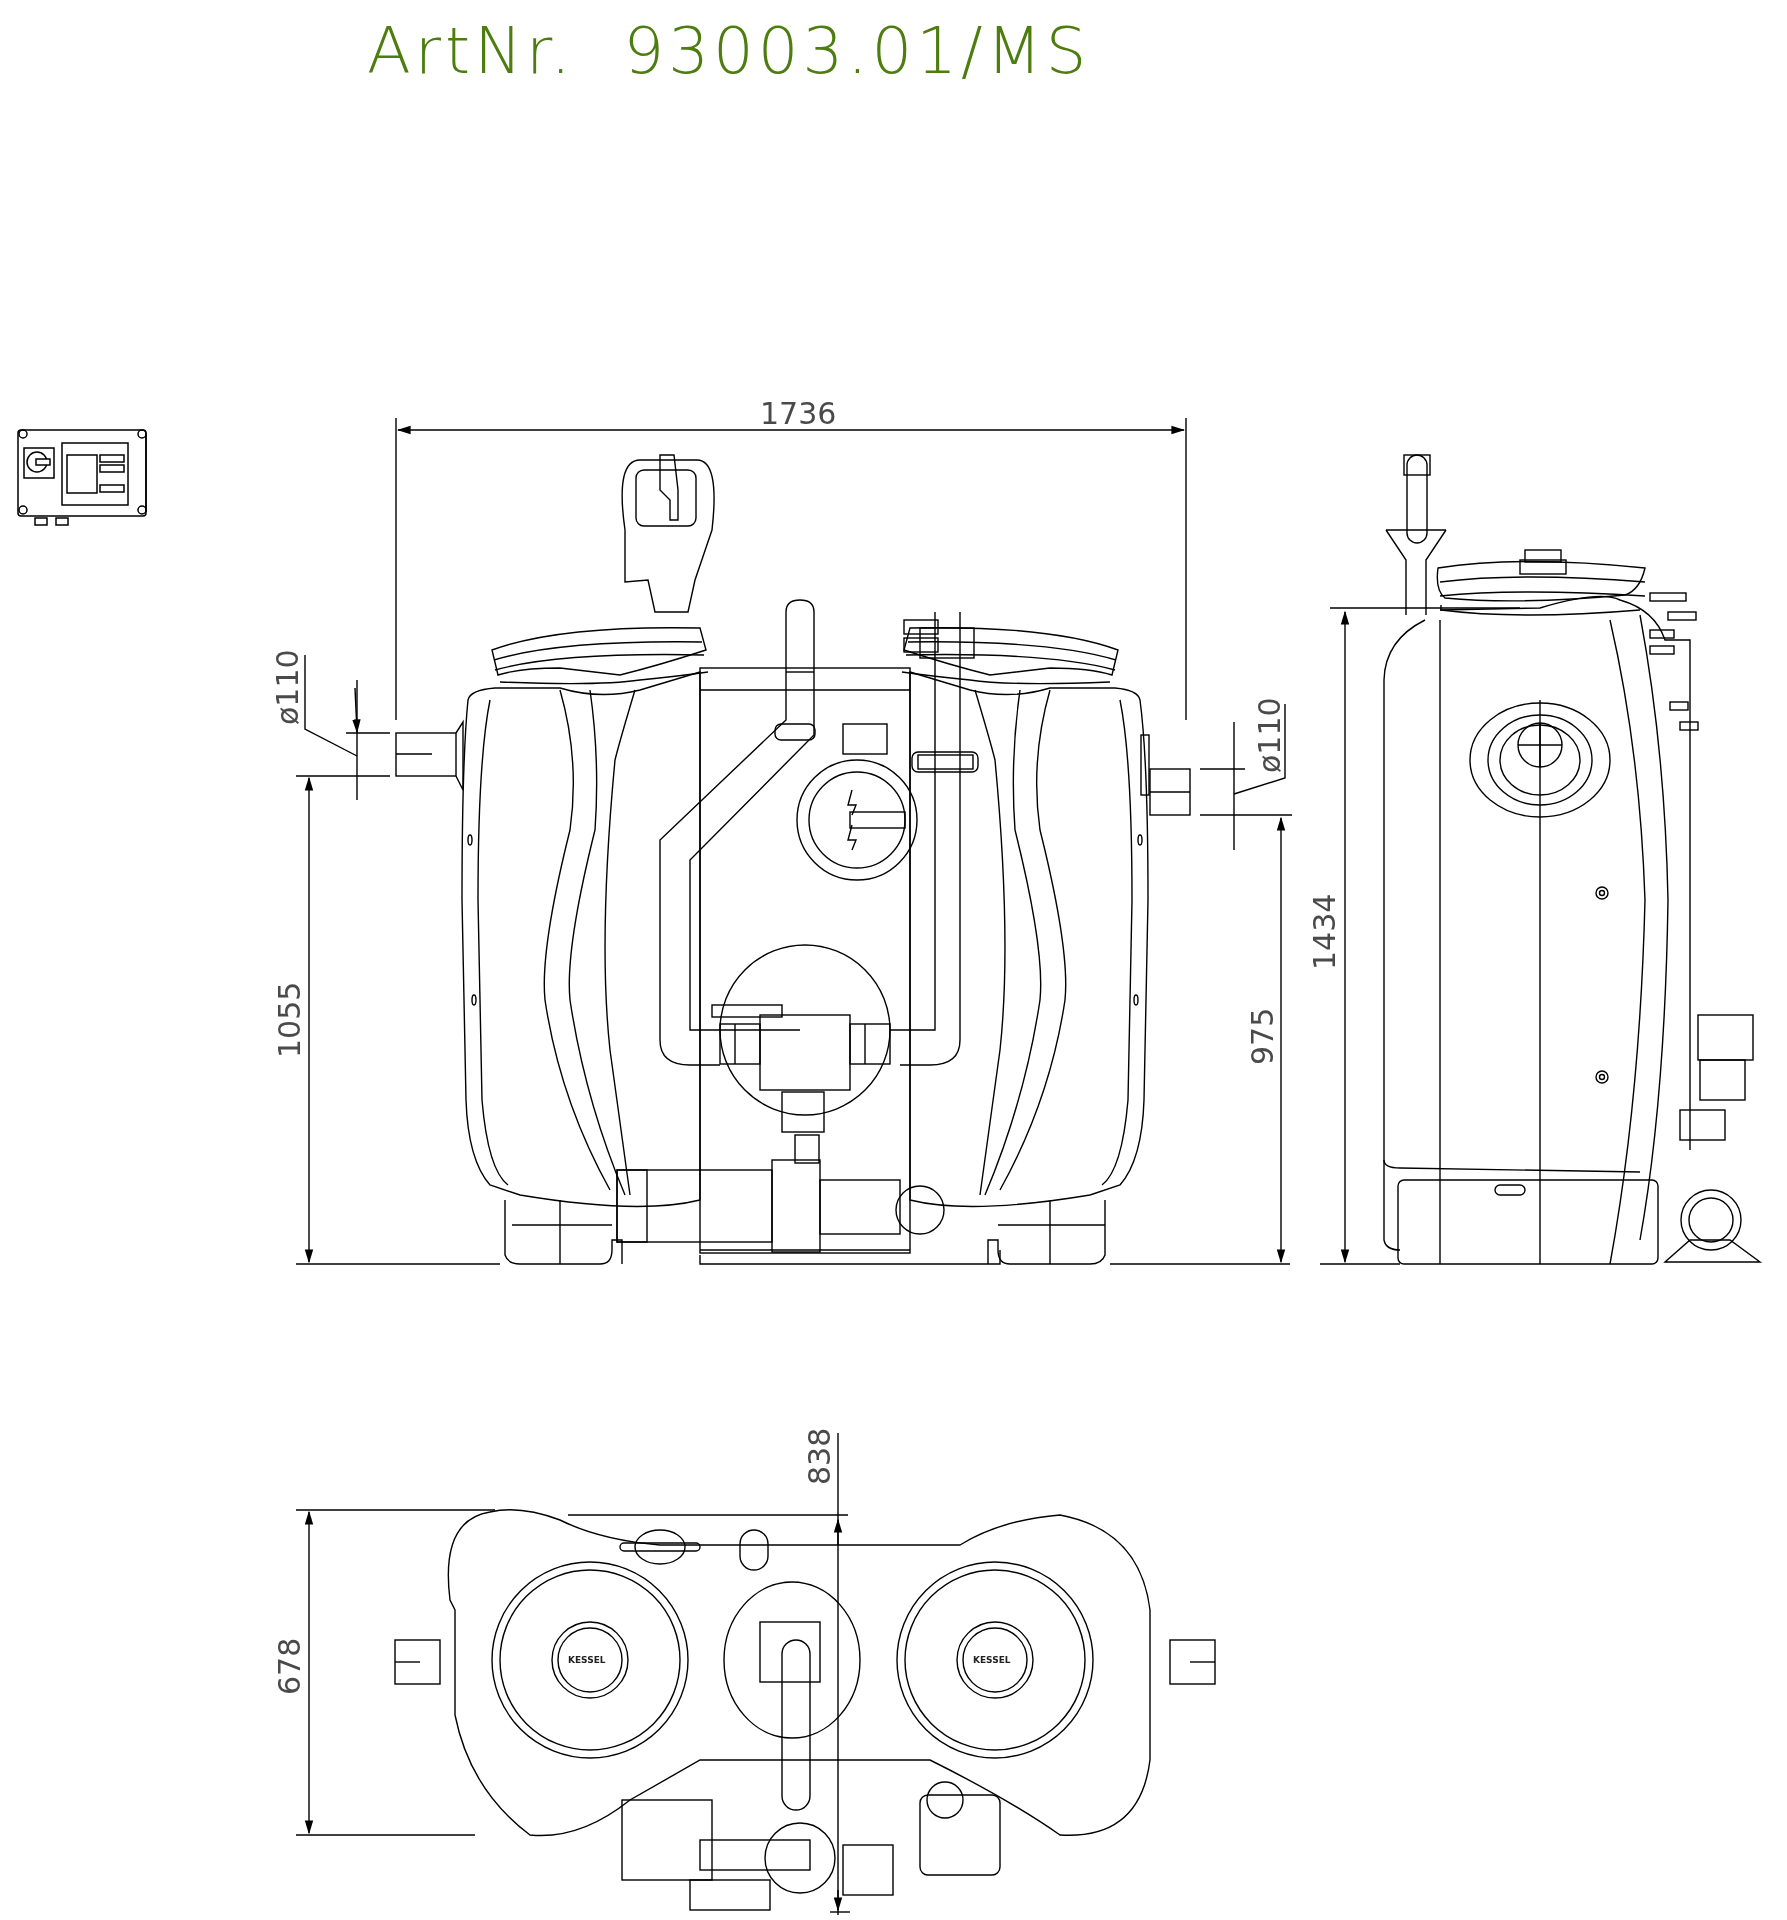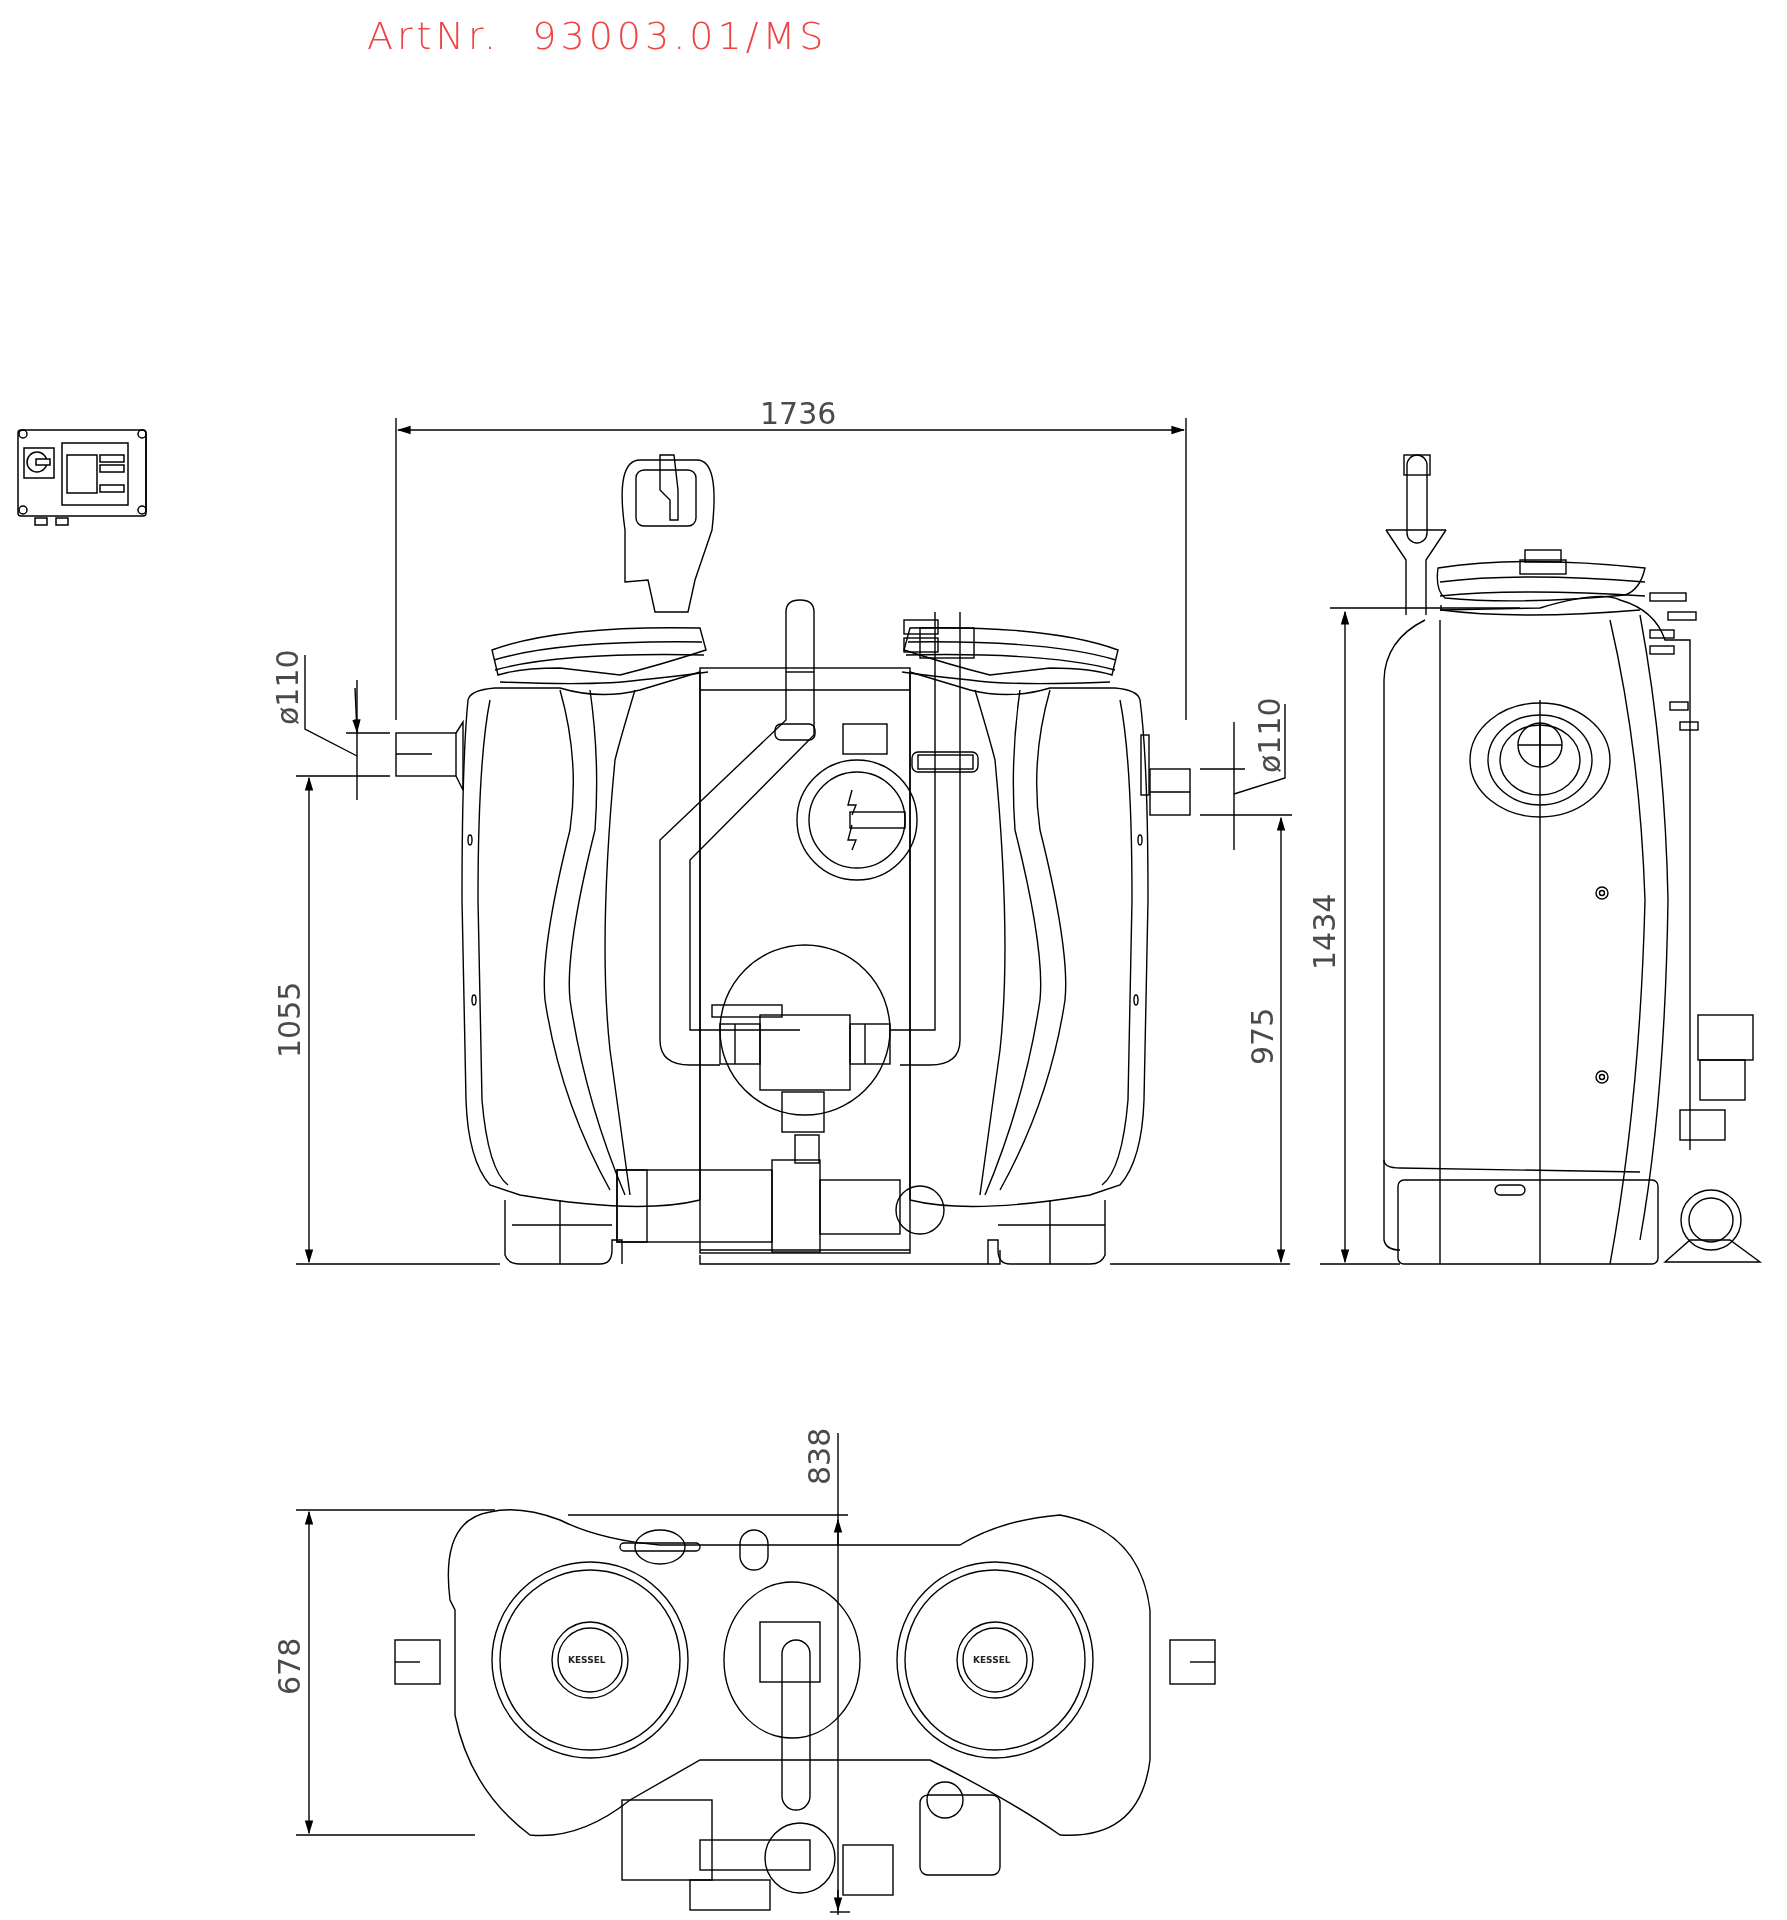--- a/index.html
+++ b/index.html
@@ -1,17 +1,17 @@
 <!DOCTYPE html>
 <html><head>
 <meta charset="utf-8">
 <style>
   html, body { margin:0; padding:0; background:#ffffff; }
   body { width:1787px; height:1920px; position:relative; overflow:hidden; font-family:"DejaVu Sans", sans-serif; }
-  .title { position:absolute; left:367px; top:14px; font-size:38px; color:#ef4444; letter-spacing:4px; font-weight:200; white-space:pre; font-family:"DejaVu Sans", sans-serif; }
+  .title { position:absolute; left:367px; top:14px; font-size:64px; color:#4d7c0f; letter-spacing:4px; font-weight:200; white-space:pre; font-family:"DejaVu Sans", sans-serif; }
   svg.drawing { position:absolute; left:0; top:0; }
   .dimtxt { font-family:"DejaVu Sans", sans-serif; font-size:30px; fill:#4a4a4a; }
   .badge { font-family:"DejaVu Sans", sans-serif; font-size:9px; font-weight:bold; fill:#222; }
 </style>
 </head>
 <body>
 
 <div class="title">ArtNr.  93003.01/MS</div>
 
 <svg class="drawing" width="1787" height="1920" viewBox="0 0 1787 1920" xmlns="http://www.w3.org/2000/svg">

